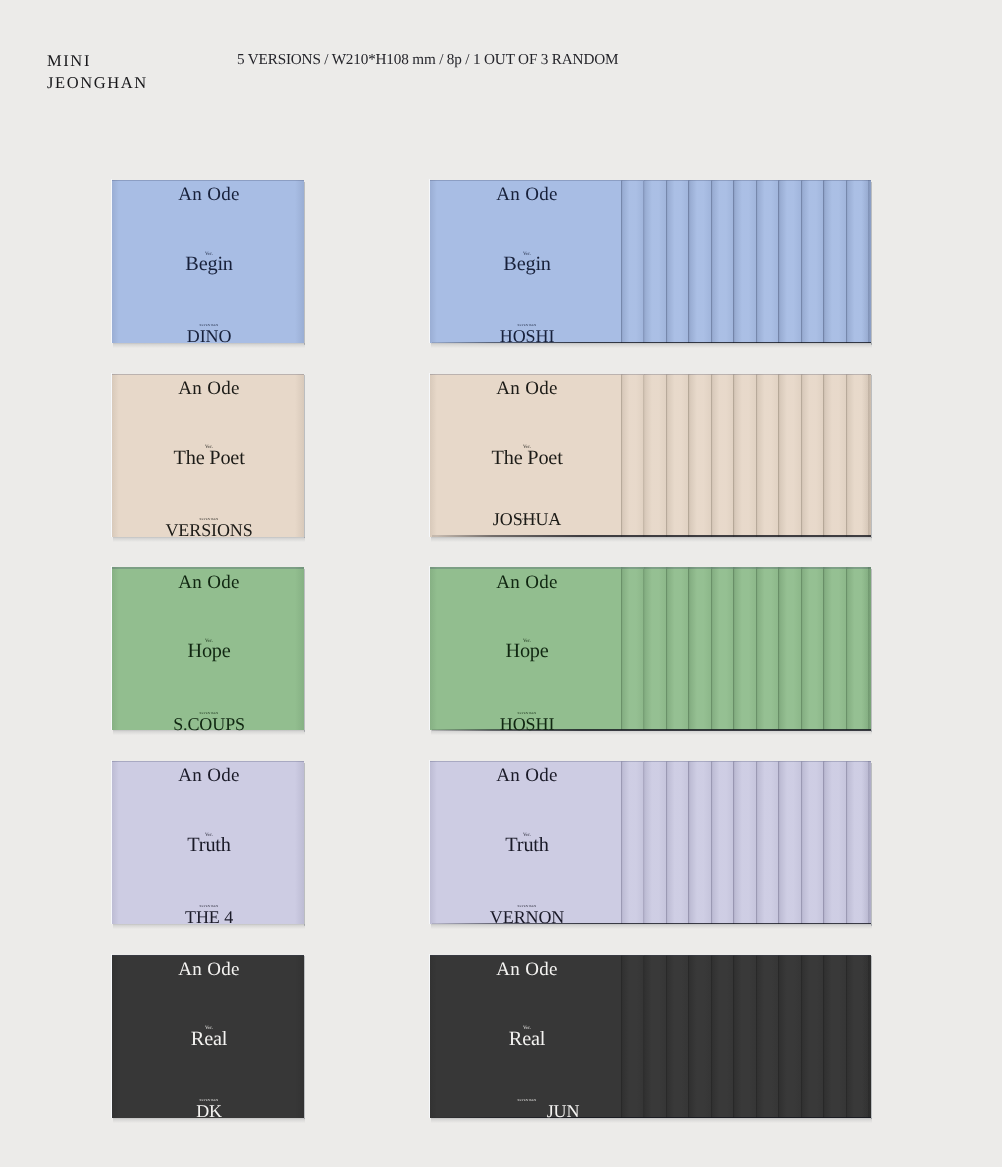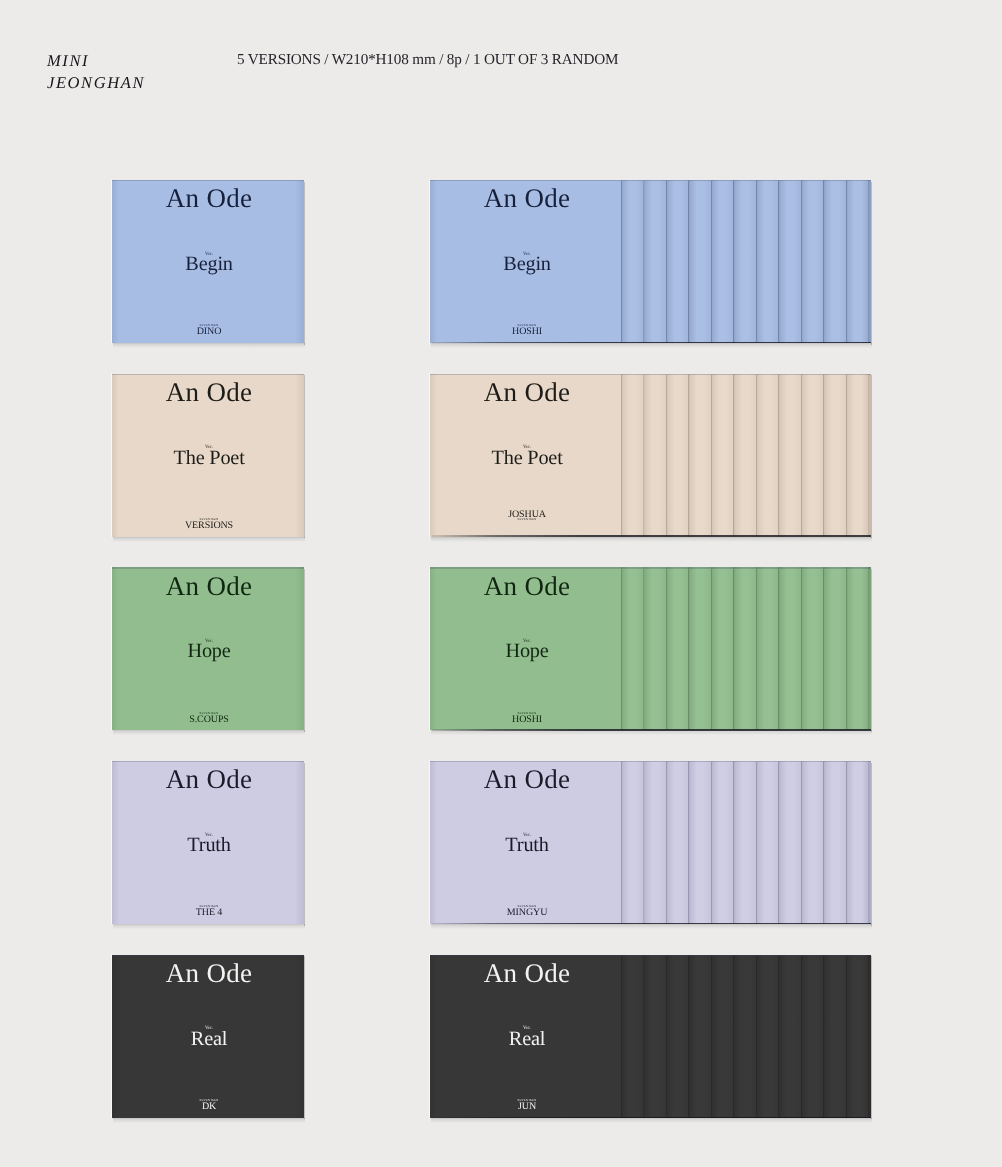--- a/index.html
+++ b/index.html
@@ -10,21 +10,21 @@
     -webkit-font-smoothing:antialiased;
     text-rendering:geometricPrecision;
     transform:translateZ(0);   
   }
 
   
   #hdr-title{
     position:absolute;left:47px;top:49.9px;
     font-size:16.5px;letter-spacing:1.6px;line-height:21.7px;color:#17171a;
   }
-  #hdr-title .l{display:block;font-style:italic;}
+  #hdr-title .l{display:block;}
   #hdr-spec{
     position:absolute;left:237px;top:50.7px;
     font-size:15.2px;letter-spacing:-0.17px;color:#24242a;white-space:nowrap;
   }
 
   
   .row{position:absolute;left:0;width:1002px;height:175px;}
 
   .obj{position:absolute;top:0;height:163px;}
   .single{left:112px;width:191.5px;}
@@ -50,25 +50,25 @@
   
   .edge-b{position:absolute;left:2px;right:0;top:161.8px;height:1.4px;
           background:linear-gradient(to right,rgba(20,22,30,.12) 0px,rgba(20,22,30,.55) 60px,rgba(20,22,30,.80) 150px,rgba(20,22,30,.80) 100%);}
 
   
   .seam{position:absolute;top:1.3px;height:161.7px;width:0.9px;}
   .panels{position:absolute;top:0;height:163px;pointer-events:none;}
 
   
   .ct{position:absolute;left:0;text-align:center;white-space:nowrap;line-height:1;}
-  .t-ode{font-size:27px;letter-spacing:0.3px;}
+  .t-ode{font-size:19px;letter-spacing:0.3px;}
   .t-ver{font-size:5px;letter-spacing:0.1px;}
   .t-sub{font-size:20.3px;letter-spacing:-0.2px;}
   .t-brand{font-size:3.2px;letter-spacing:0.05px;}
-  .t-member{font-size:10px;letter-spacing:-0.1px;}
+  .t-member{font-size:18px;letter-spacing:-0.1px;}
 </style>
 </head>
 <body>
 
 <div id="hdr-title">
   <span class="l">MINI</span>
   <span class="l">JEONGHAN</span>
 </div>
 <div id="hdr-spec">5 VERSIONS / W210*H108 mm / 8p / 1 OUT OF 3 RANDOM</div>
 
@@ -242,21 +242,21 @@
         <div class="edge-t"></div>
         <div class="edge-l"></div>
         <div class="edge-r"></div>
         <div class="shadow"></div>
         <div class="edge-b"></div>
         <div style="position: absolute; left: 1.3px; top: 0px; width: 191.5px; height: 163px; color: rgb(26, 26, 40);">
           <div class="ct t-ode" style="width: 191.5px; top: 5.3px;">An Ode</div>
           <div class="ct t-ver" style="width: 191.5px; top: 71.7px;">Ver.</div>
           <div class="ct t-sub" style="width: 191.5px; top: 73.9px;">Truth</div>
           <div class="ct t-brand" style="width: 191.5px; top: 144.2px;">SEVENTEEN</div>
-          <div class="ct t-member" style="width: 191.5px; top: 147.2px;">MINGYU</div>
+          <div class="ct t-member" style="width: 191.5px; top: 147.2px;">VERNON</div>
         </div>
       </div>
     </div>
     <div class="row" style="top: 954.8px;">
       <div class="obj single">
         <div class="cover" style="background: rgb(55, 55, 55);"></div>
         <div class="shade" style="background: linear-gradient(to right, rgba(10, 10, 10, 0.1) 0px, rgba(10, 10, 10, 0) 7px, rgba(10, 10, 10, 0) calc(100% - 9px), rgba(10, 10, 10, 0.1) 100%);"></div>
         <div class="edge-t"></div>
         <div class="edge-l"></div>
         <div class="edge-r"></div>
@@ -287,17 +287,17 @@
         <div class="edge-t"></div>
         <div class="edge-l"></div>
         <div class="edge-r"></div>
         <div class="shadow"></div>
         <div class="edge-b"></div>
         <div style="position: absolute; left: 1.3px; top: 0px; width: 191.5px; height: 163px; color: rgb(244, 243, 241);">
           <div class="ct t-ode" style="width: 191.5px; top: 5.3px;">An Ode</div>
           <div class="ct t-ver" style="width: 191.5px; top: 71.7px;">Ver.</div>
           <div class="ct t-sub" style="width: 191.5px; top: 73.9px;">Real</div>
           <div class="ct t-brand" style="width: 191.5px; top: 144.2px;">SEVENTEEN</div>
-          <div class="ct t-member" style="width: 191.5px; top: 147.2px;">JUN</div>
+          <div class="ct t-member" style="width: 191.5px; top: 147.2px; margin-left: 36px;">JUN</div>
         </div>
       </div>
     </div>
   </div>
 
 </body></html>

